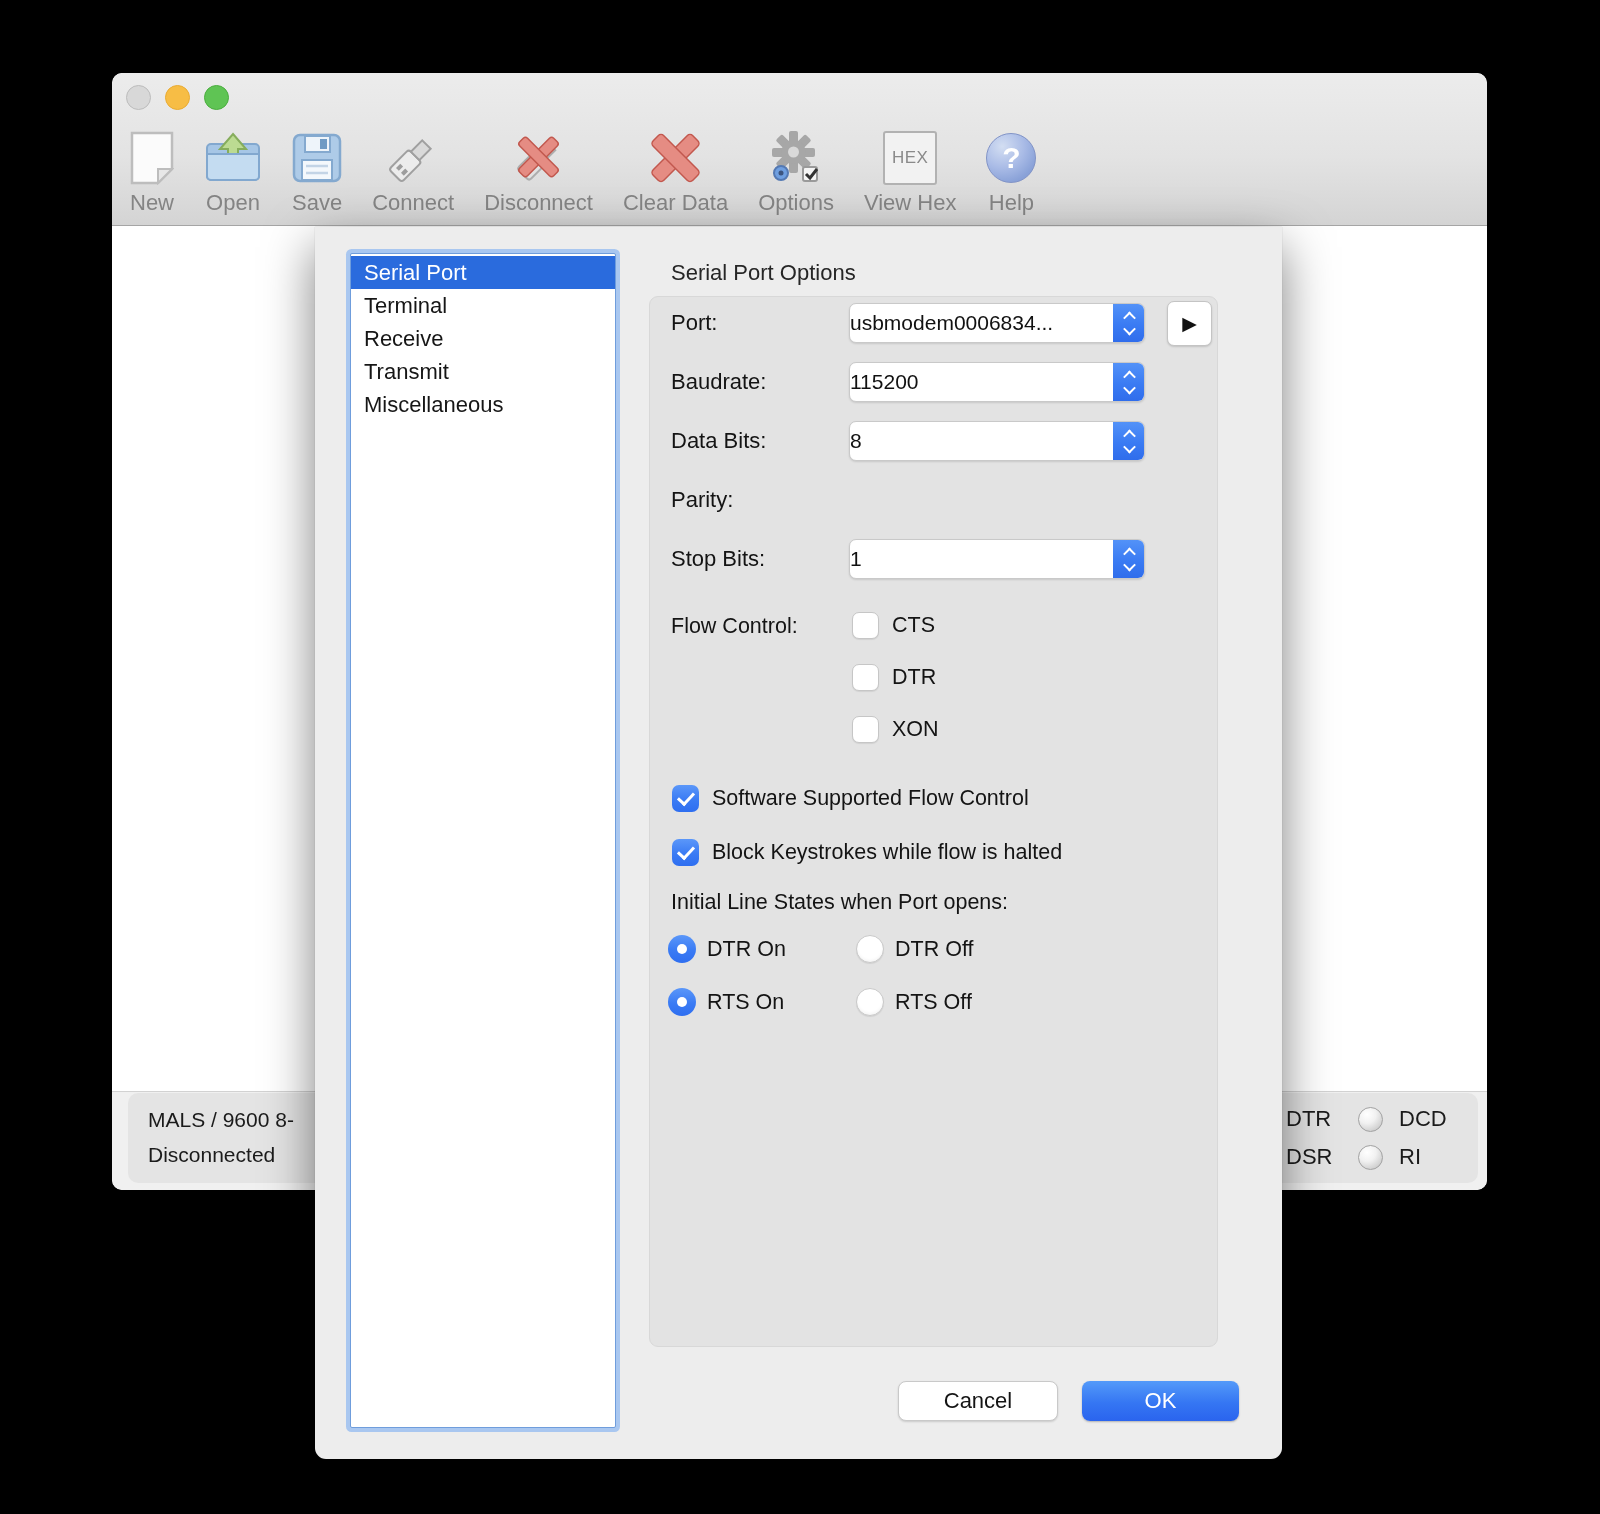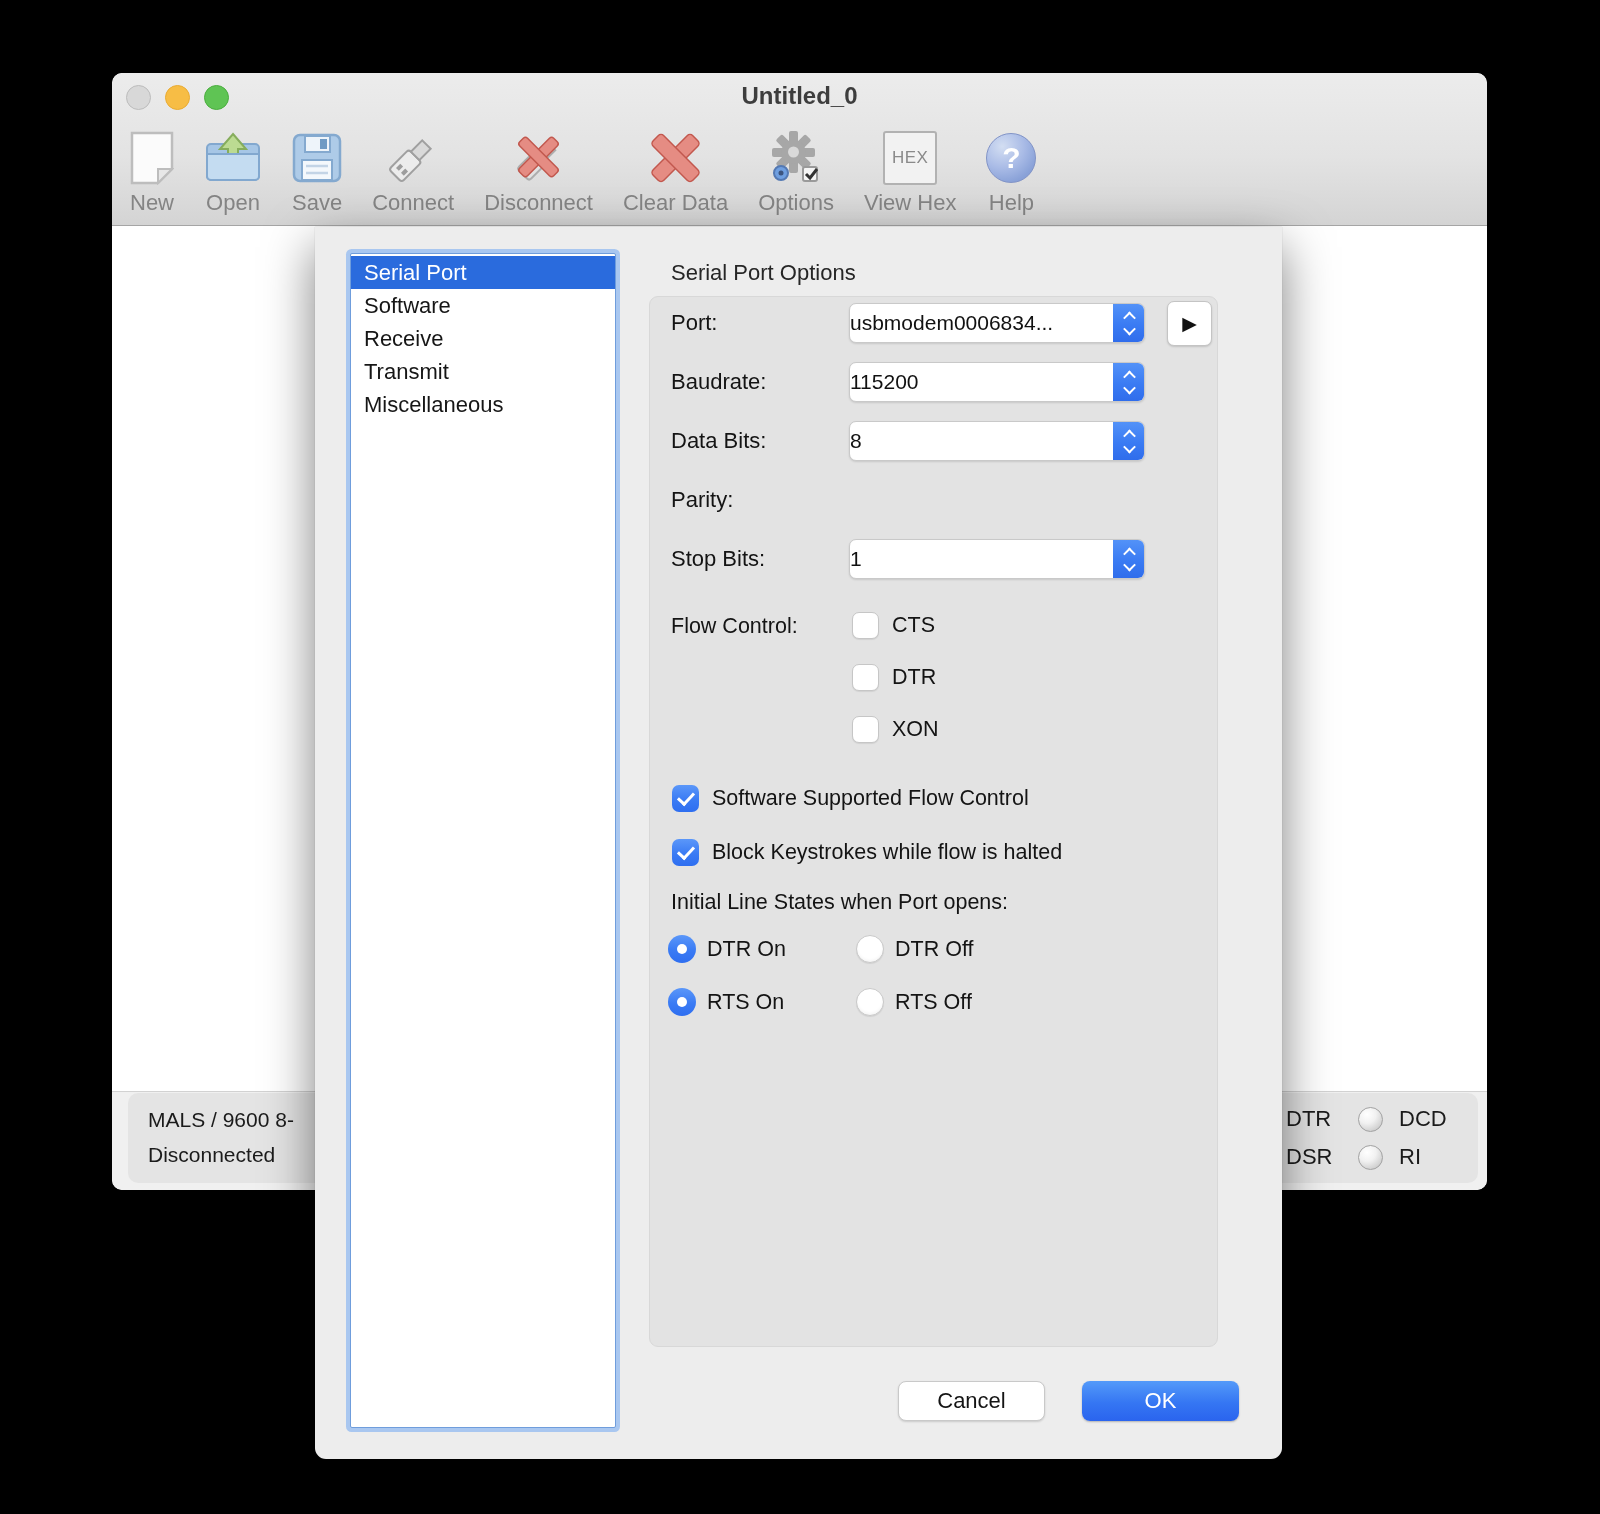--- a/index.html
+++ b/index.html
@@ -95,34 +95,33 @@
          display:flex;align-items:center;justify-content:center;cursor:default;}
   .radio.off{background:#fff;border:1px solid #c9c9c9;box-shadow:inset 0 -2px 3px rgba(0,0,0,.04),0 1px 1px rgba(0,0,0,.08);}
   .radio.on{background:linear-gradient(180deg,#5b97f9 0%,#3a7bf4 55%,#2e6ef0 100%);}
   .radio.on::after{content:"";width:10px;height:10px;border-radius:50%;background:#fff;}
   .radio-label{font-size:21.5px;color:#141414;white-space:nowrap;}
 
   .push-btn{position:absolute;background:#fff;border:1px solid #c9c9c9;border-radius:8px;
             box-sizing:border-box;display:flex;align-items:center;justify-content:center;
             font-size:22px;color:#141414;box-shadow:0 1px 2px rgba(0,0,0,.15);cursor:default;}
   .rescan{left:426px;top:1050px;width:417px;height:38px;font-size:21.5px;}
-  .cancel{left:583px;top:1154px;width:147px;height:40px;}
+  .cancel{left:583px;top:1154px;width:160px;height:40px;}
   .ok{left:767px;top:1154px;width:157px;height:40px;border:none;color:#fff;
       background:linear-gradient(180deg,#549af9 0%,#3576f3 55%,#2a64ee 100%);
       box-shadow:0 1px 2px rgba(0,0,0,.25);}
 </style>
 </head>
 <body>
 
 <div class="window">
   <div class="header">
     <div class="tl close"></div>
     <div class="tl min"></div>
     <div class="tl zoom"></div>
-    <div class="win-title">Untitled_0</div>
 
     <div class="toolbar">
       <div class="tb-item">
         <div class="tb-icon">
           <svg width="44" height="54" viewBox="0 0 44 54">
             <path d="M2 2 h40 v36 l-14 14 h-26 z" fill="#fbfbfb" stroke="#bdbdbd" stroke-width="2.5"></path>
             <path d="M42 38 l-14 14 v-14 z" fill="#e7e7e7" stroke="#bdbdbd" stroke-width="2"></path>
           </svg>
         </div>
         <div class="tb-label">New</div>
@@ -242,21 +241,21 @@
         <div class="ind-label2">RI</div>
       </div>
     </div>
   </div>
 </div>
 
 <div class="dialog">
 
   <div class="listbox">
     <div class="list-item selected">Serial Port</div>
-    <div class="list-item">Software</div>
+    <div class="list-item">Terminal</div>
     <div class="list-item">Receive</div>
     <div class="list-item">Transmit</div>
     <div class="list-item">Miscellaneous</div>
   </div>
 
   <div class="sp-heading">Serial Port Options</div>
   <div class="groupbox"></div>
 
   <div class="field-row" style="top:76px;">
     <div class="field-label">Port:</div>

